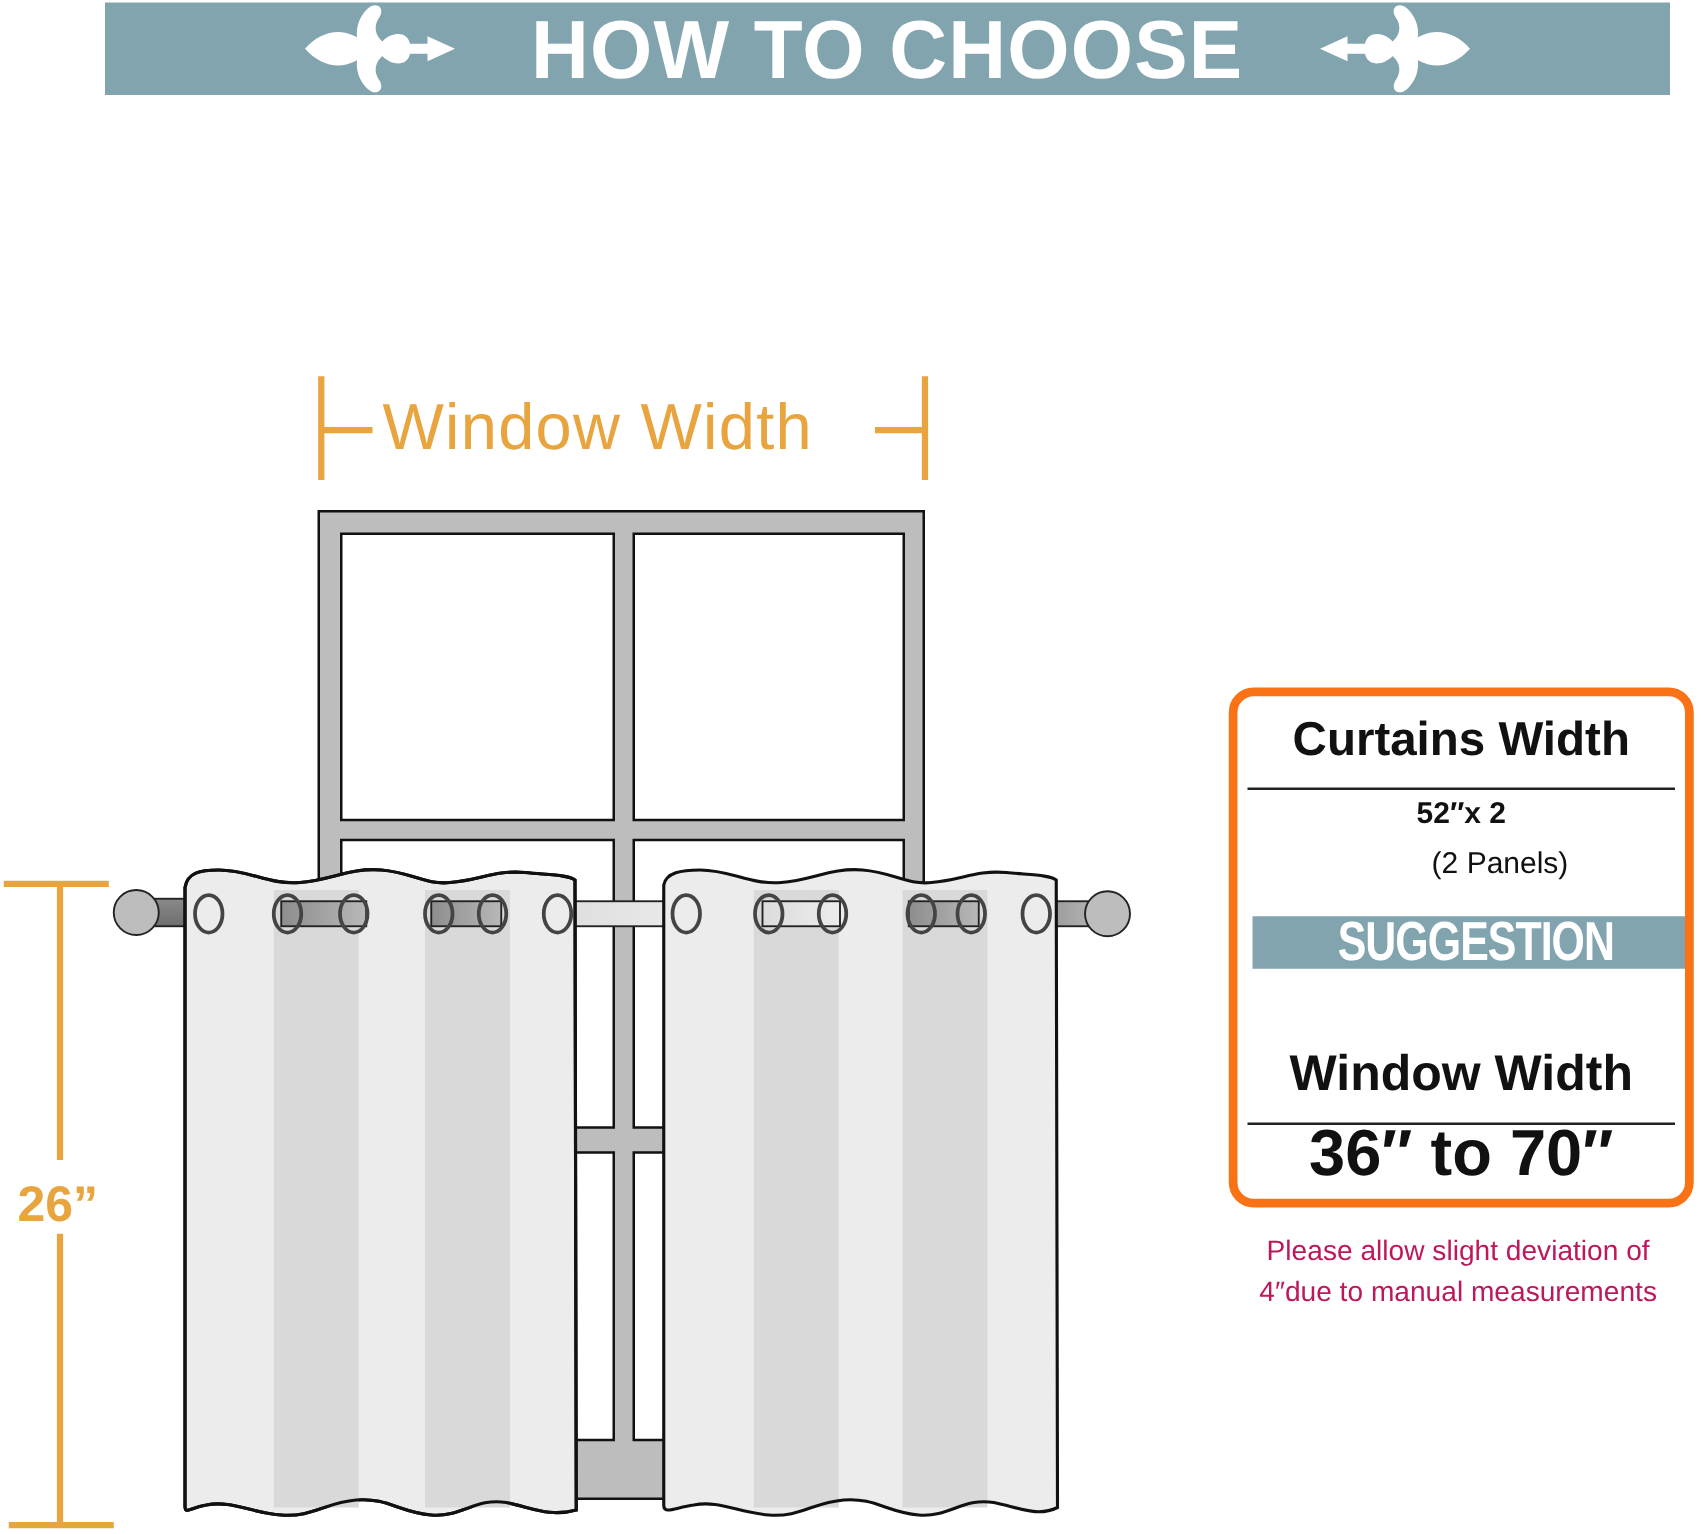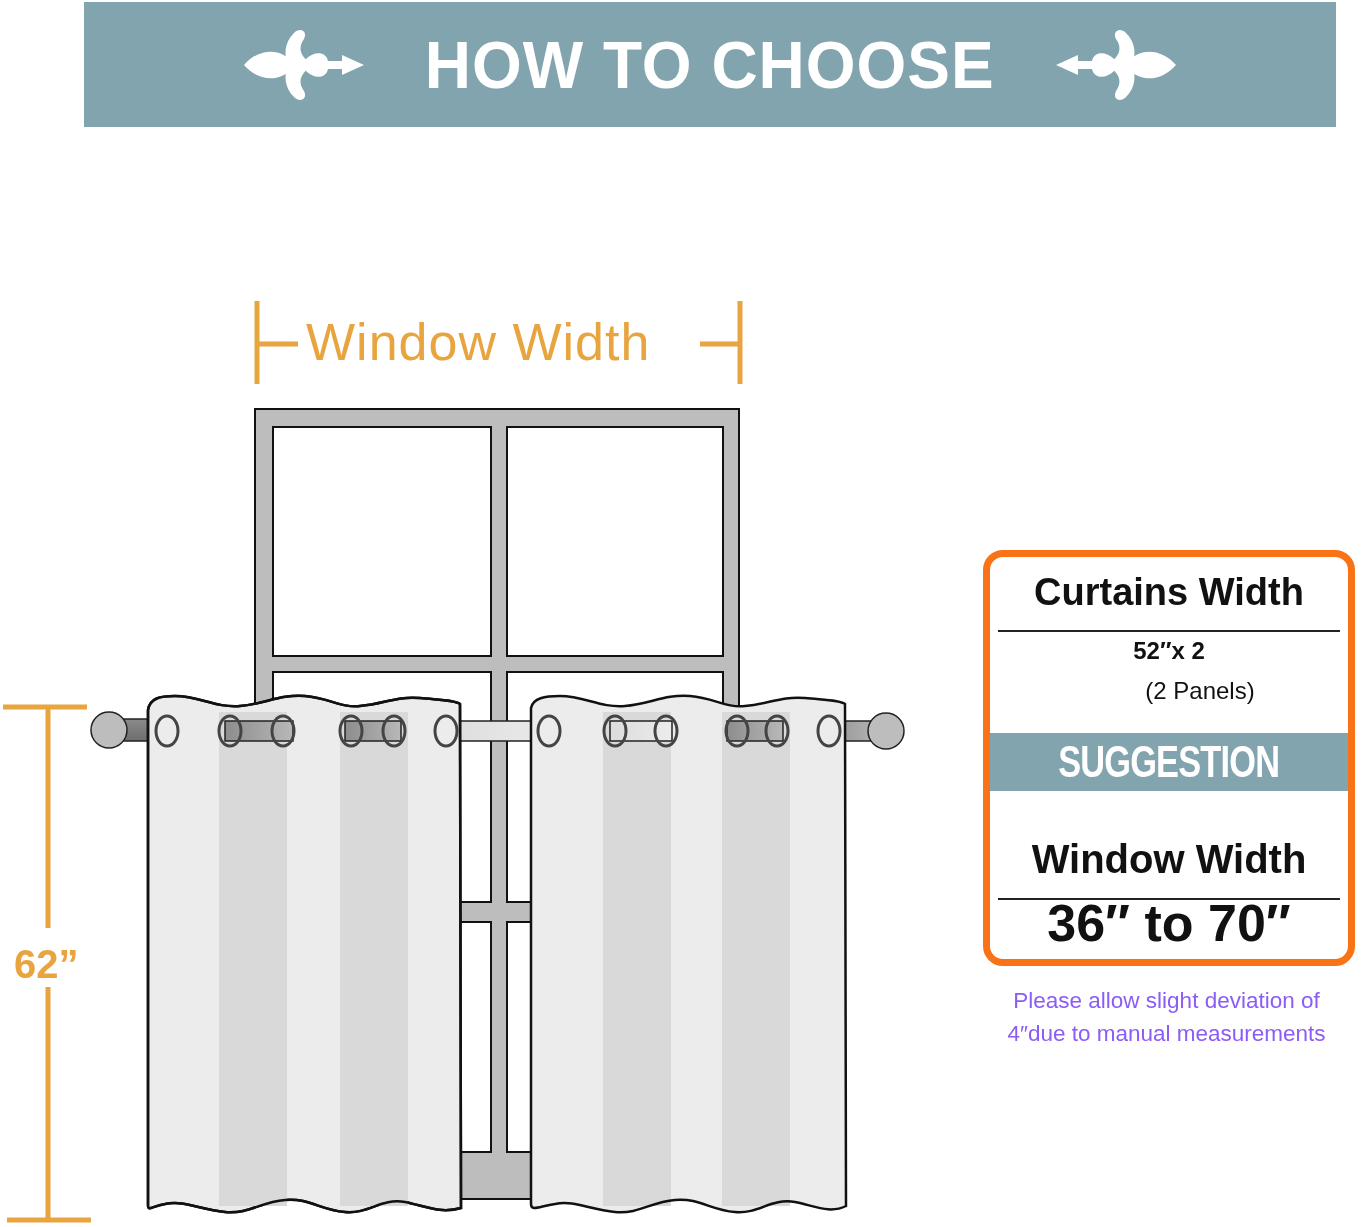--- a/index.html
+++ b/index.html
@@ -1,28 +1,28 @@
 <!DOCTYPE html>
 <html><head>
 <meta charset="utf-8">
 <style>
   html,body{margin:0;padding:0;background:#ffffff;}
   body{width:1361px;height:1227px;position:relative;overflow:hidden;font-family:"Liberation Sans",sans-serif;}
-  .banner{position:absolute;left:84px;top:2px;width:1252px;height:125px;background:#82a4ae;display:flex;align-items:center;justify-content:center;}
+  .banner{position:absolute;left:84px;top:2px;width:1252px;height:74px;background:#82a4ae;display:flex;align-items:center;justify-content:center;}
   .banner-title{color:#fff;font-family:"Liberation Sans",sans-serif;font-weight:bold;font-size:66px;letter-spacing:1px;margin:0 52px;transform:scaleX(0.97);}
   .fleur{width:120px;height:80px;display:block;}
   .diagram{position:absolute;left:0;top:0;width:960px;height:1227px;}
   .ww-label{position:absolute;left:306px;top:312px;color:#e8a43e;font-family:"Liberation Sans",sans-serif;font-size:52px;letter-spacing:1px;}
   .h-label{position:absolute;left:14px;top:942px;color:#e8a43e;font-family:"Liberation Sans",sans-serif;font-weight:bold;font-size:40px;}
   .card{position:absolute;left:983px;top:550px;width:372px;height:416px;border:7px solid #f97316;border-radius:20px;box-sizing:border-box;overflow:hidden;background:#fff;}
   .card-h{position:absolute;left:0;width:100%;text-align:center;color:#111;font-family:"Liberation Sans",sans-serif;font-weight:bold;}
   .card-line{position:absolute;left:8px;right:8px;height:2px;background:#222;}
-  .sugg{position:absolute;left:0;top:176px;width:100%;height:58px;background:#82a4ae;display:flex;align-items:center;justify-content:center;}
+  .sugg{position:absolute;left:12px;top:176px;width:100%;height:42px;background:#82a4ae;display:flex;align-items:center;justify-content:center;}
   .sugg span{color:#fff;font-family:"Liberation Sans",sans-serif;font-weight:bold;font-size:44px;transform:scaleX(0.78);letter-spacing:-1px;}
-  .note{position:absolute;left:972px;top:984px;width:389px;text-align:center;font-family:"Liberation Sans",sans-serif;font-size:22.5px;line-height:33px;color:#8b5cf6;}
+  .note{position:absolute;left:972px;top:984px;width:389px;text-align:center;font-family:"Liberation Sans",sans-serif;font-size:22.5px;line-height:33px;color:#be185d;}
 </style>
 </head>
 <body>
 
 <div class="banner">
   <svg class="fleur" viewBox="0 0 120 80">
     <g fill="#fff">
       <path d="M0,40 C14,24 34,22 48,36 L50,40 L48,44 C34,58 14,56 0,40 Z"></path>
       <path d="M44,40 C40,30 40,18 50,8 C56,2 64,6 60,14 C54,22 56,30 64,36 L60,40 L64,44 C56,50 54,58 60,66 C64,74 56,78 50,72 C40,62 40,50 44,40 Z"></path>
       <path d="M62,34 C70,26 82,26 84,36 C86,42 80,44 78,40 C76,36 72,36 68,40 C72,44 76,44 78,40 C80,36 86,38 84,44 C82,54 70,54 62,46 Z"></path>
@@ -123,21 +123,21 @@
       <ellipse cx="737" cy="731" rx="11" ry="15"></ellipse>
       <ellipse cx="777" cy="731" rx="11" ry="15"></ellipse>
       <ellipse cx="829" cy="731" rx="11" ry="15"></ellipse>
     </g>
 
     <circle cx="109" cy="730" r="18" fill="#bdbdbd" stroke="#222" stroke-width="1.5"></circle>
     <circle cx="886" cy="731" r="18" fill="#bdbdbd" stroke="#222" stroke-width="1.5"></circle>
   </svg>
 
   <span class="ww-label">Window Width</span>
-  <span class="h-label">62”</span>
+  <span class="h-label">26”</span>
 </div>
 
 <div class="card">
   <div class="card-h" style="top:14px;font-size:38px;">Curtains Width</div>
   <div class="card-line" style="top:73px;"></div>
   <div class="card-h" style="top:80px;font-size:24px;">52″x 2</div>
   <div class="card-h" style="top:120px;font-size:24px;font-weight:normal;padding-left:31px;">(2 Panels)</div>
   <div class="sugg">
     <span>SUGGESTION</span>
   </div>

